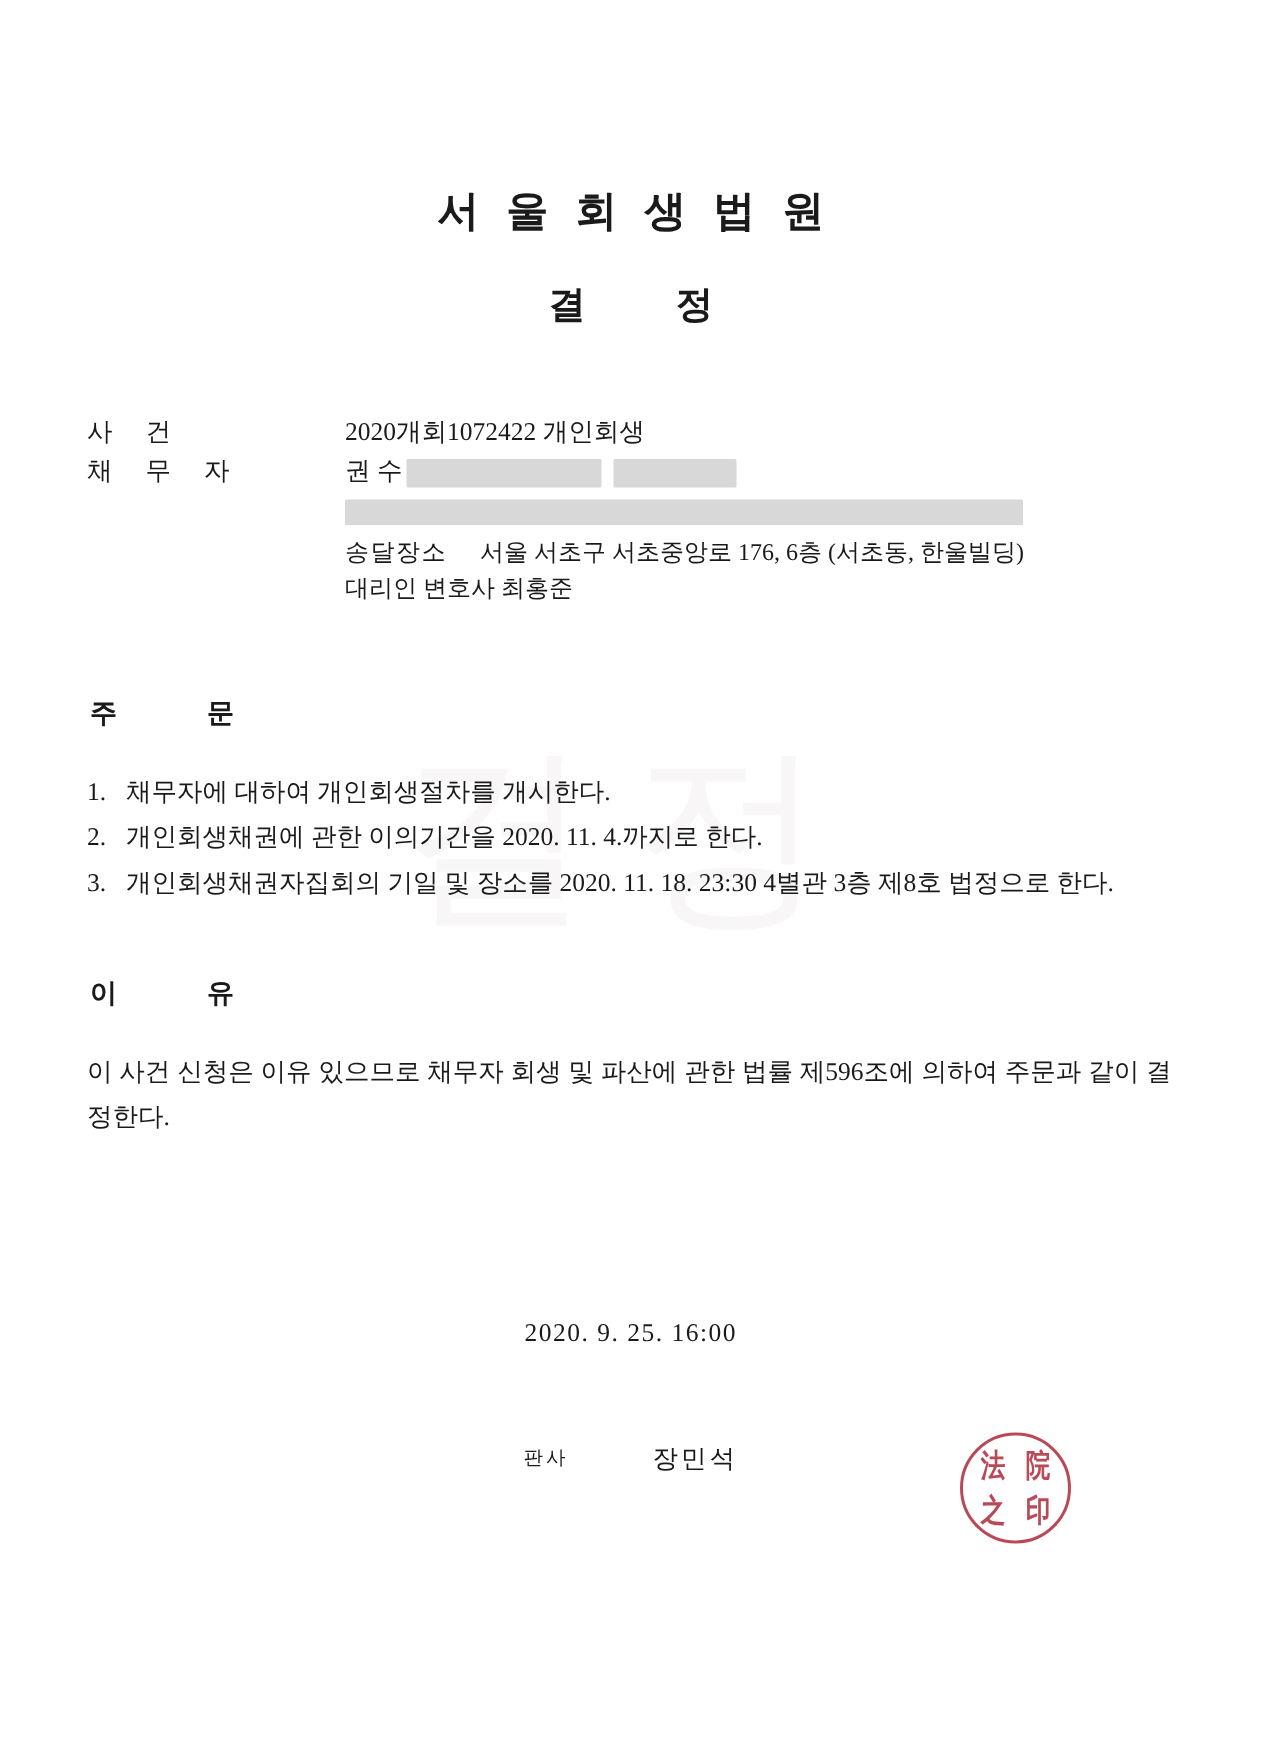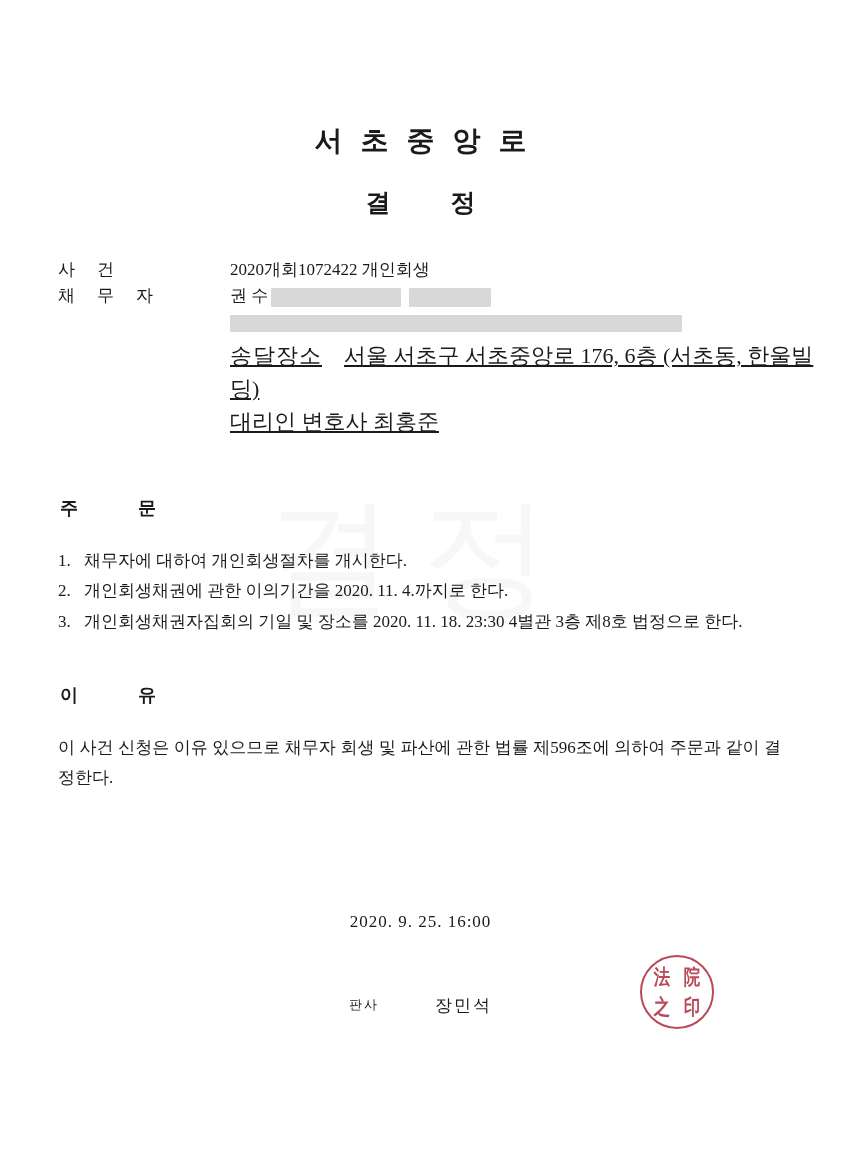--- a/index.html
+++ b/index.html
@@ -57,21 +57,21 @@
     text-align: center;
     font-size: 25px;
     font-weight: bold;
     letter-spacing: 60px;
     padding-left: 60px;
     margin-top: 26px;
     font-family: "DejaVu Sans", sans-serif;
   }
 
   .fields {
-    margin-top: 38px;
+    margin-top: 56px;
     padding-left: 58px;
     font-size: 17px;
     line-height: 1.55;
   }
   .field-row {
     display: flex;
     align-items: flex-start;
   }
   .field-label {
     width: 172px;
@@ -91,23 +91,22 @@
     border-radius: 1px;
     vertical-align: middle;
   }
   .redact-1 { width: 130px; height: 19px; margin-left: 3px; }
   .redact-2 { width: 82px;  height: 19px; margin-left: 8px; }
   .redact-line2 { width: 452px; height: 17px; margin-left: 0; }
 
   .addr-block {
     margin-top: 3px;
     padding-left: 172px;
-    font-size: 22px;
+    font-size: 16px;
     line-height: 1.5;
-    text-decoration: underline;
   }
   .addr-label { letter-spacing: 1px; }
 
   .section-head {
     font-size: 18px;
     font-weight: bold;
     letter-spacing: 60px;
     padding-left: 60px;
     font-family: "DejaVu Sans", sans-serif;
   }
@@ -202,21 +201,21 @@
 </style>
 </head>
 <body>
 
 <div class="page">
 
   <div class="watermark">결정</div>
 
   <div class="content">
 
-    <div class="court-title">서초중앙로</div>
+    <div class="court-title">서울회생법원</div>
 
     <div class="doc-kind">결정</div>
 
     <div class="fields">
 
       <div class="field-row">
         <div class="field-label">사건</div>
         <div class="field-value">2020개회1072422   개인회생</div>
       </div>
 

